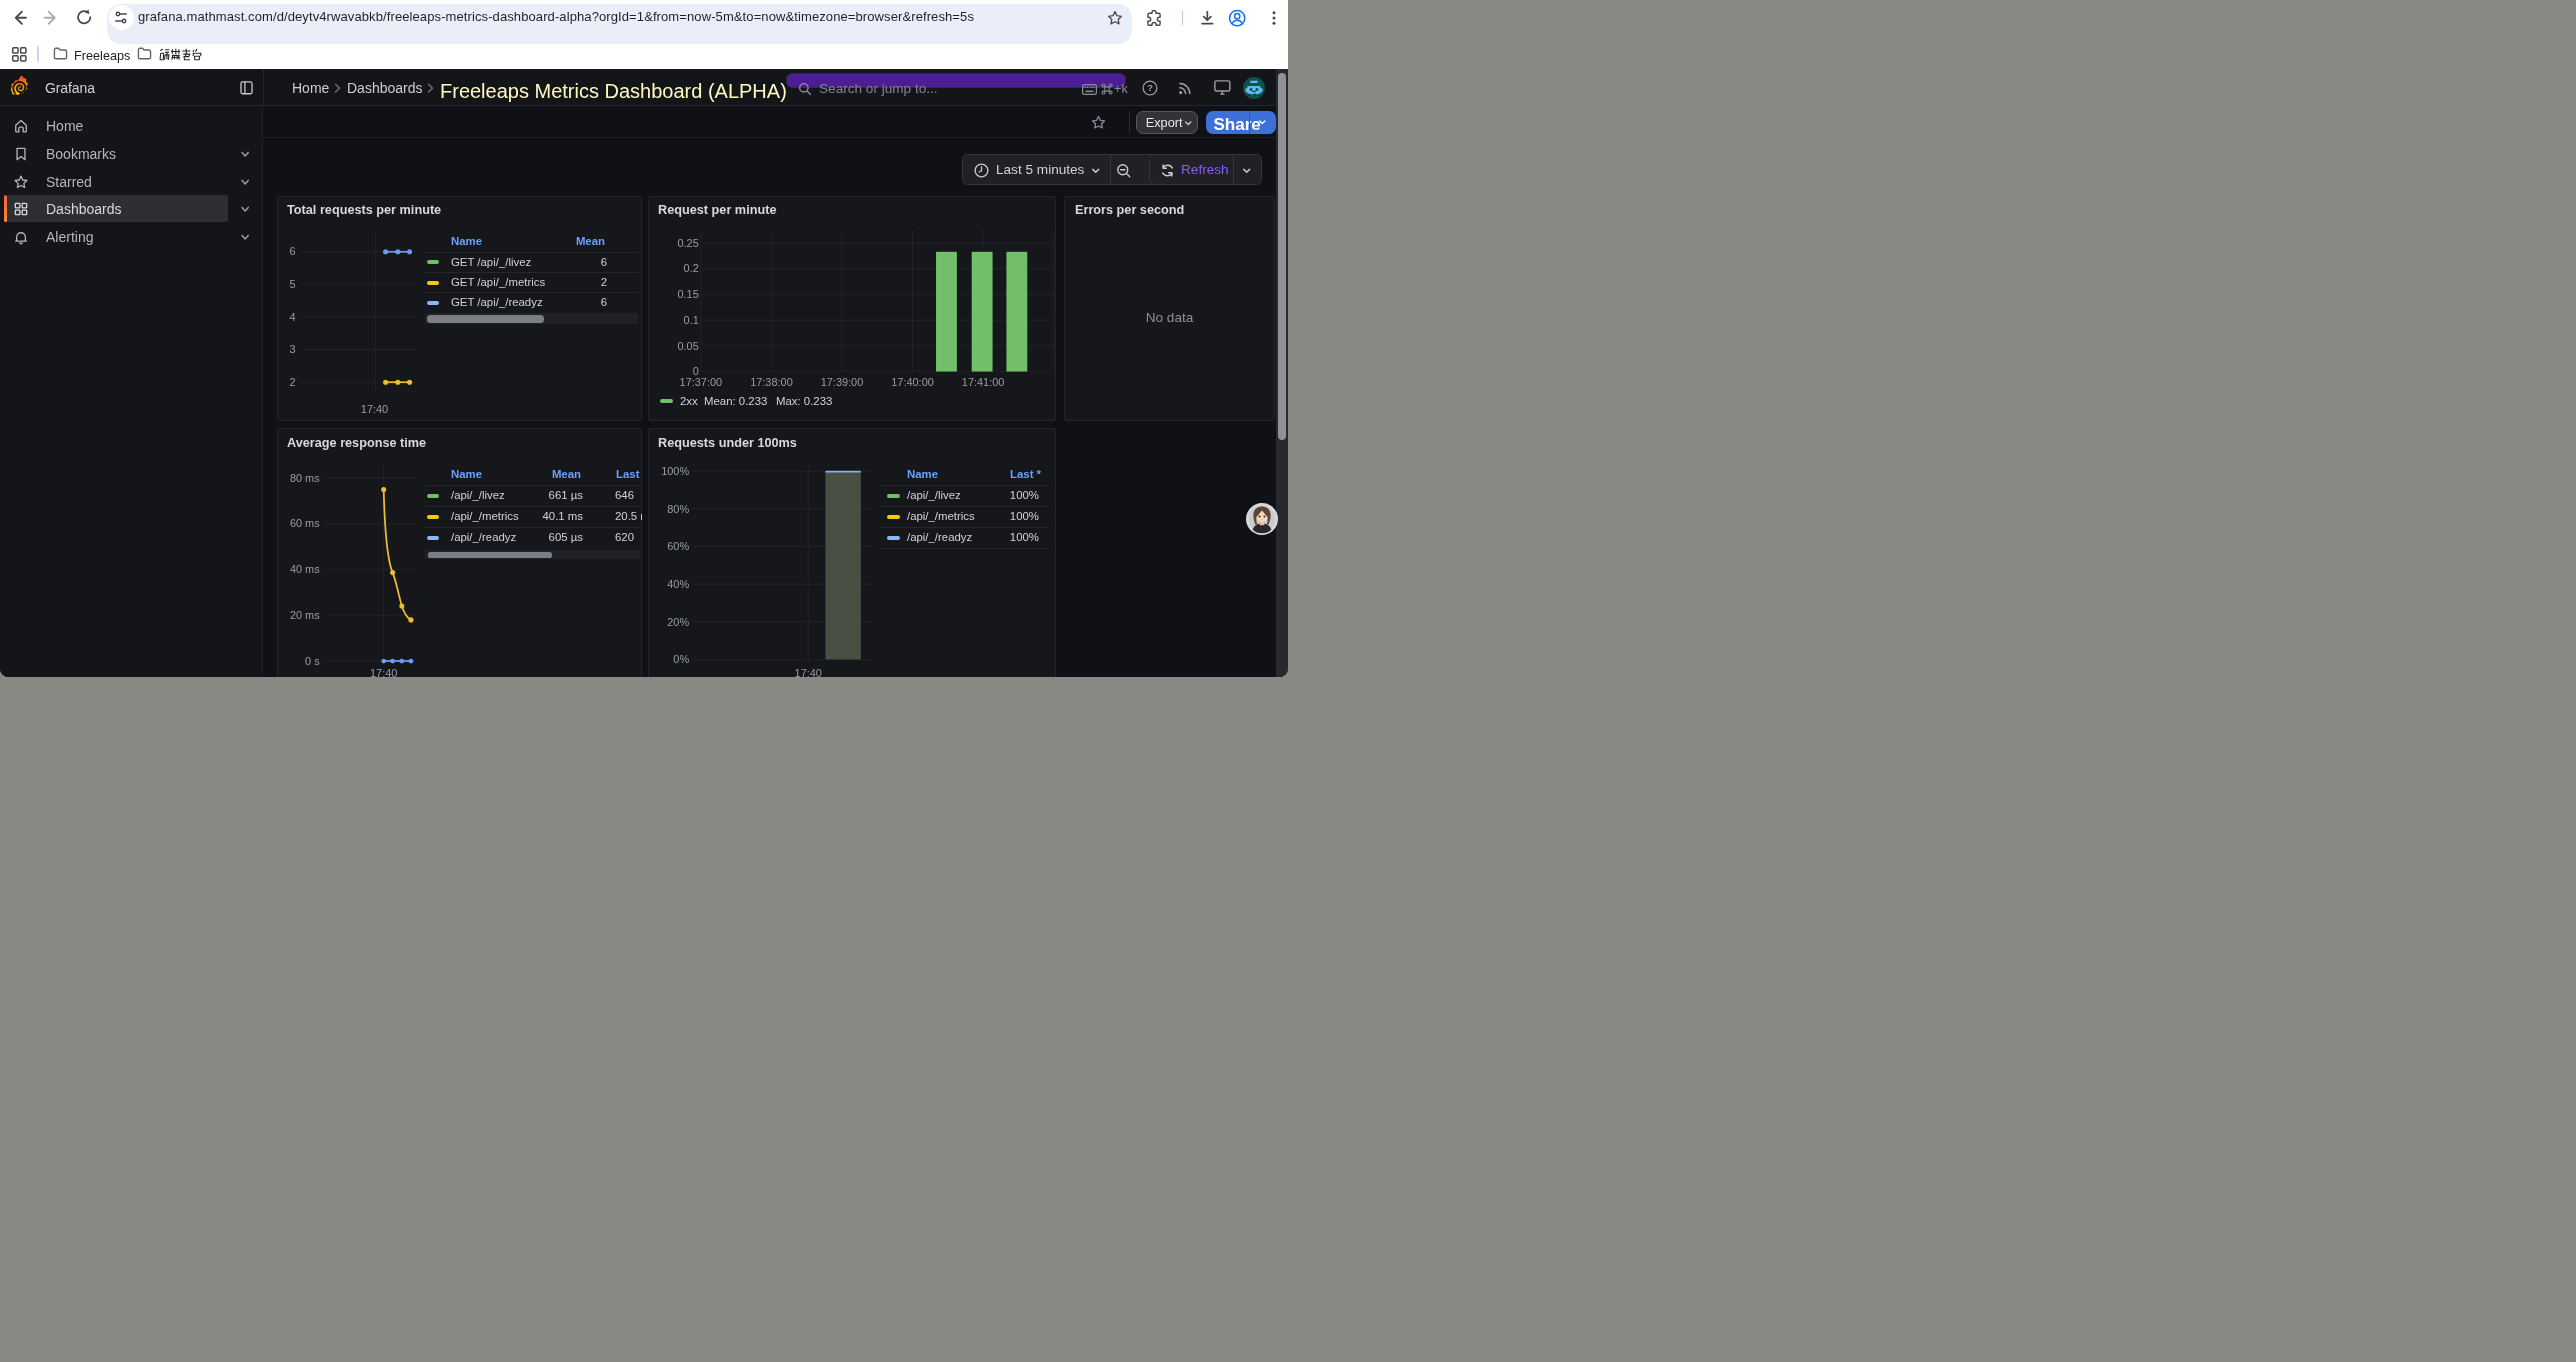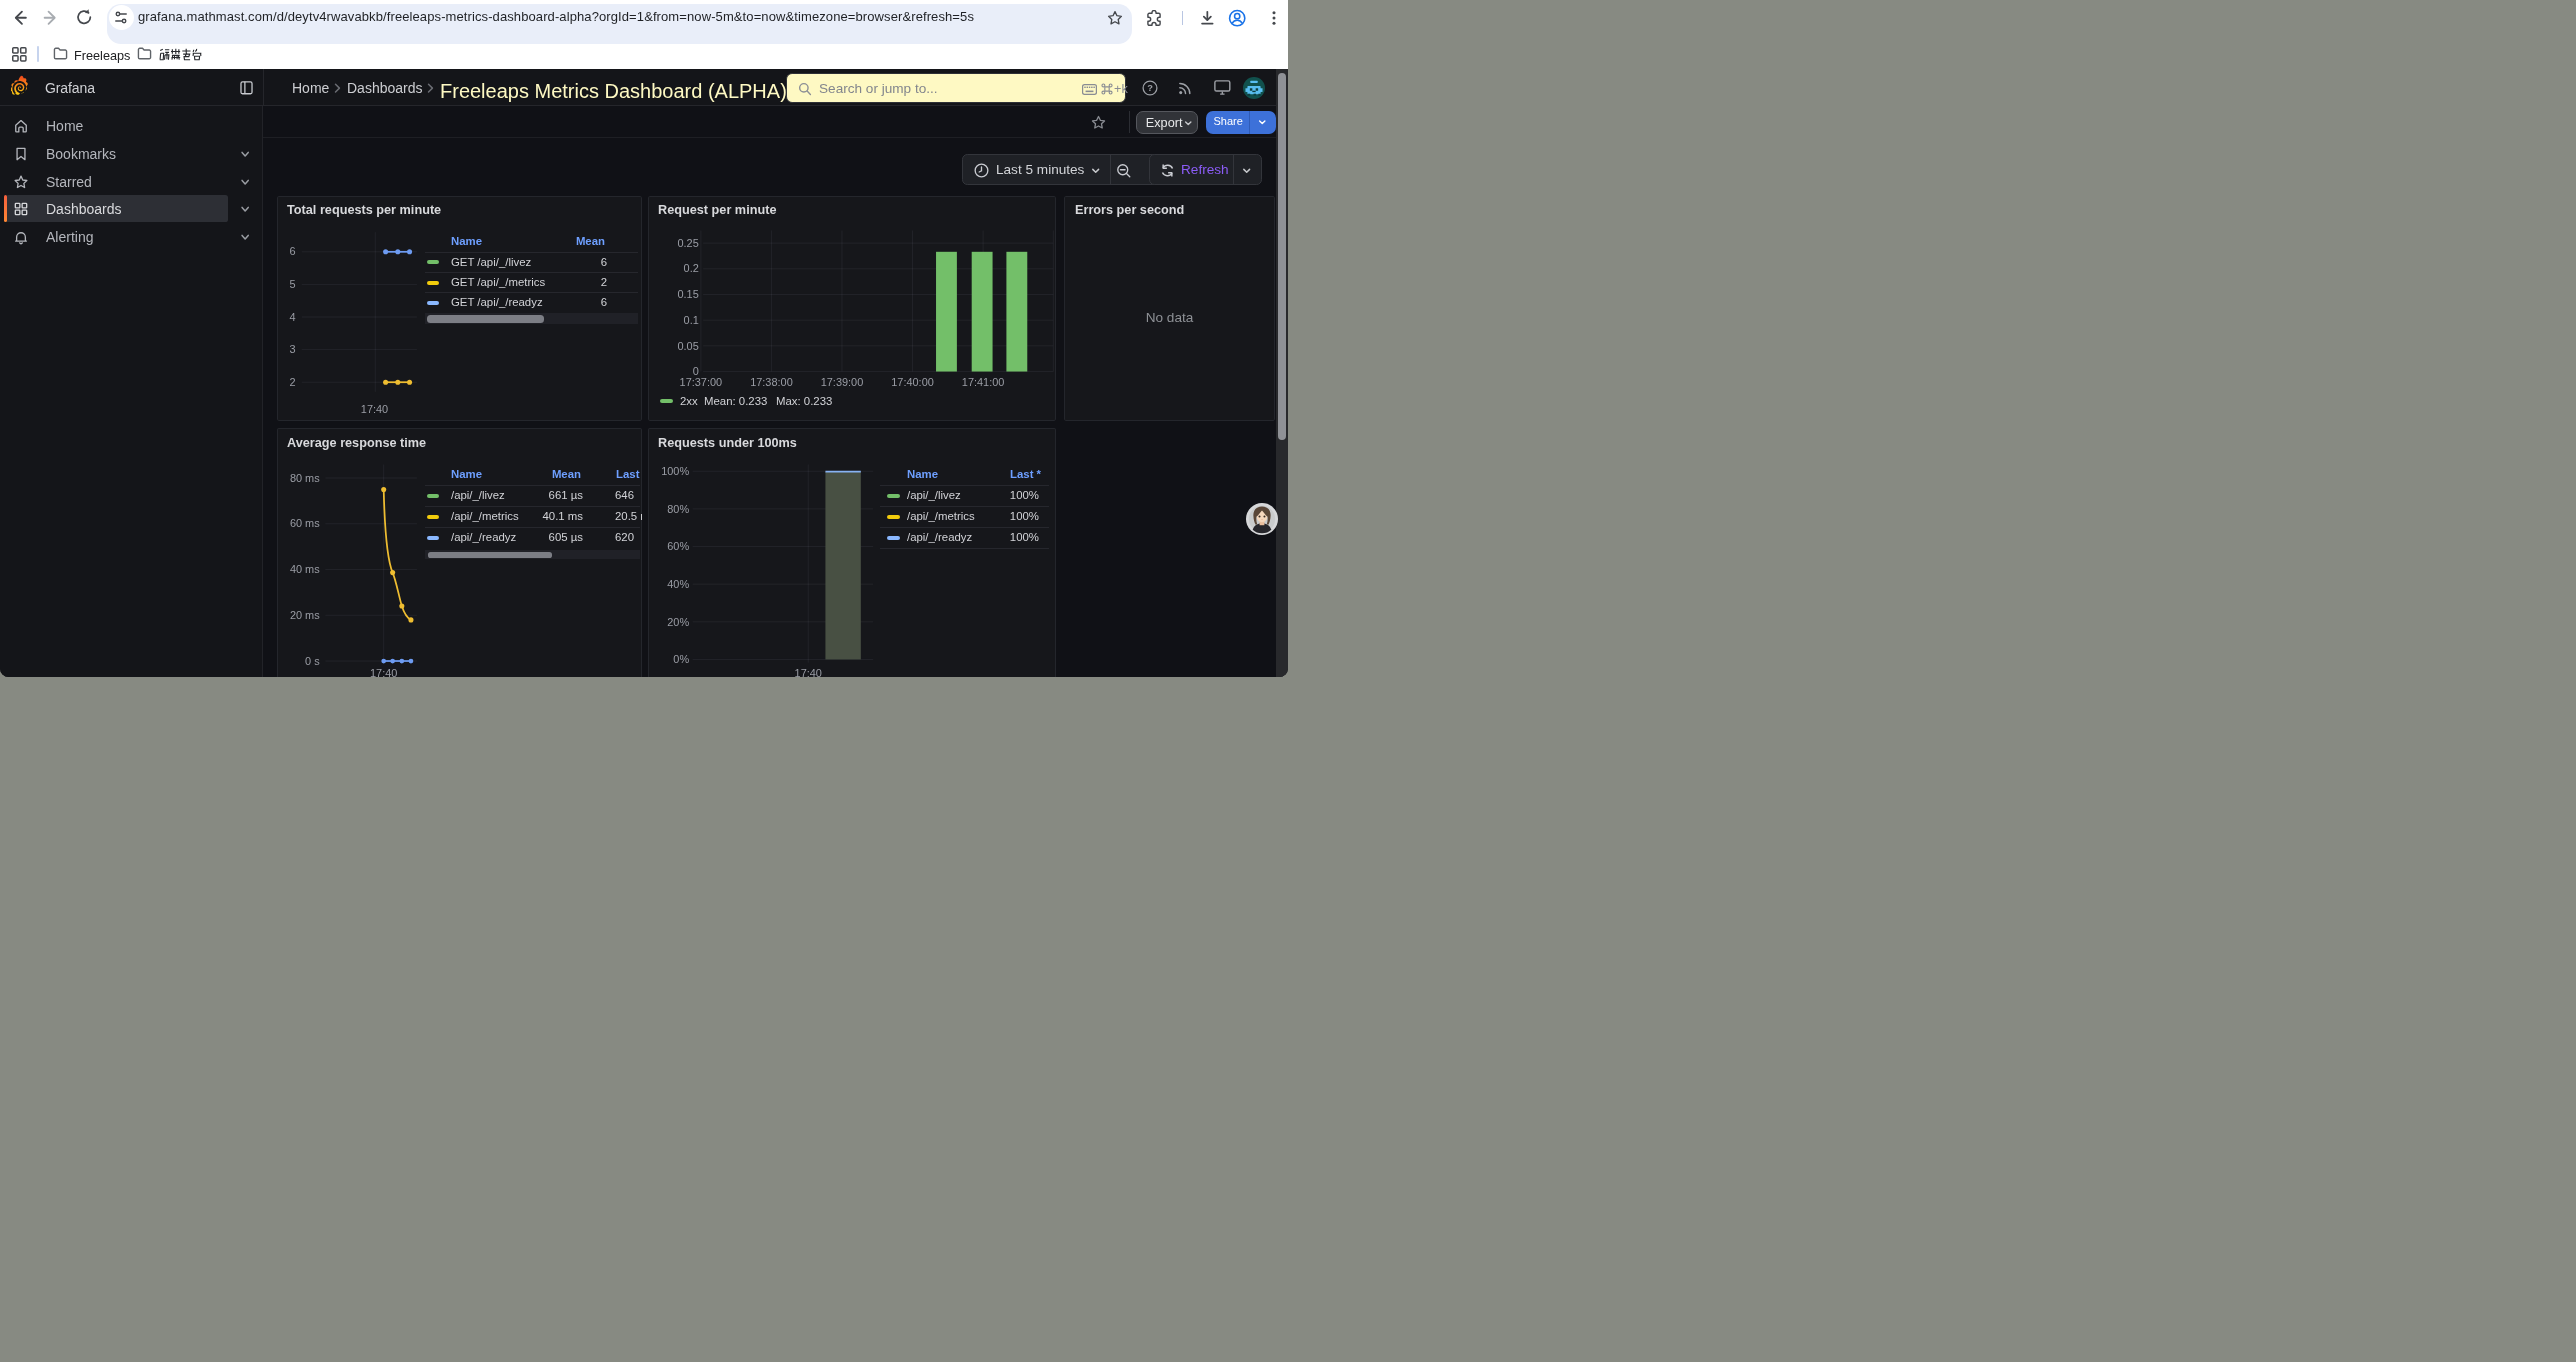--- a/index.html
+++ b/index.html
@@ -124,21 +124,21 @@
   <div class="vd"></div>
   <div class="p" style="left:292px;top:11px;font-size:14px;color:#cdced2">Home</div>
   <svg class="p" style="left:332px;top:12.7px" width="10.5" height="12.3" viewBox="0 0 12 14">
         <path d="M4 2.5 L8.5 7 L4 11.5" stroke="#6a6c72" stroke-width="1.7" fill="none" stroke-linecap="round" stroke-linejoin="round"></path>
       </svg>
   <div class="p" style="left:347px;top:11px;font-size:14px;color:#cdced2">Dashboards</div>
   <svg class="p" style="left:425px;top:12.7px" width="10.5" height="12.3" viewBox="0 0 12 14">
         <path d="M4 2.5 L8.5 7 L4 11.5" stroke="#6a6c72" stroke-width="1.7" fill="none" stroke-linecap="round" stroke-linejoin="round"></path>
       </svg>
   <div class="p" style="left:440px;top:11px;font-size:20px;color:#fef9c3">Freeleaps Metrics Dashboard (ALPHA)</div>
-  <div class="p" style="left:786px;top:4px;width:340px;height:30px;background:#fef9c3;border:0.9px solid #2e3036;border-radius:6.1px">
+  <div class="p" style="left:786px;top:4px;width:340px;height:15px;background:#4c1d95;border:0.9px solid #2e3036;border-radius:6.1px">
     <svg class="p" style="left:11.4px;top:8px" width="14" height="14" viewBox="0 0 16 16">
           <circle cx="6.7" cy="6.7" r="4.8" stroke="#8c8f96" stroke-width="1.6" fill="none"></circle>
           <path d="M10.4 10.4 L14.2 14.2" stroke="#8c8f96" stroke-width="1.6" stroke-linecap="round"></path>
         </svg>
     <div class="p" style="left:32px;top:7px;font-size:13.6px;color:#83868d">Search or jump to...</div>
     <svg class="p" style="left:295px;top:10px" width="15" height="11" viewBox="0 0 21 15">
           <rect x="0.8" y="0.8" width="19.4" height="13.4" rx="2.5" stroke="#898c93" stroke-width="1.8" fill="none"></rect>
           <g fill="#898c93">
             <rect x="3.2" y="3.4" width="2" height="2"></rect>
             <rect x="6.4" y="3.4" width="2" height="2"></rect>
@@ -240,21 +240,21 @@
         <path d="M8.5 1.7 L10.6 6 L15.3 6.7 L11.9 10 L12.7 14.7 L8.5 12.5 L4.3 14.7 L5.1 10 L1.7 6.7 L6.4 6 Z" stroke="#898c92" stroke-width="1.5" fill="none" stroke-linejoin="round"></path>
       </svg>
   <div class="p" style="left:866px;top:5.3px;width:0.9px;height:22px;background:#2b2d33"></div>
   <div class="btn" style="left:873px;top:5.3px;width:62px;height:22.4px;background:#313338;border:0.9px solid #55575d">
     <div class="p" style="left:8.8px;top:4px;font-size:12.7px;color:#e8e9eb">Export</div>
     <svg class="p" style="left:46px;top:6.1px" width="10.5" height="10.5" viewBox="0 0 12 12">
           <path d="M3 4.5 L6 7.5 L9 4.5" stroke="#c6c8cc" stroke-width="1.6" fill="none" stroke-linecap="round" stroke-linejoin="round"></path>
         </svg>
   </div>
   <div class="btn" style="left:943px;top:5.3px;width:70px;height:22.4px;background:#3d71d9">
-    <div class="p" style="left:7.5px;top:4px;font-size:11px;font-weight:400;color:#fff">Share</div>
+    <div class="p" style="left:7.5px;top:4px;font-size:17px;font-weight:700;color:#fff">Share</div>
     <div class="p" style="left:43px;top:0;width:1.3px;height:22.4px;background:#2f5cb8"></div>
     <svg class="p" style="left:51px;top:6.1px" width="10.5" height="10.5" viewBox="0 0 12 12">
           <path d="M3 4.5 L6 7.5 L9 4.5" stroke="#fff" stroke-width="1.6" fill="none" stroke-linecap="round" stroke-linejoin="round"></path>
         </svg>
   </div>
 </div>
 
 <div id="main">
   <div class="btn" style="left:699px;top:16px;width:214px;height:31px;background:#1f2126;border:0.9px solid #33353b;border-radius:5.3px">
     <svg class="p" style="left:11.4px;top:8px" width="15" height="15" viewBox="0 0 17 17">

